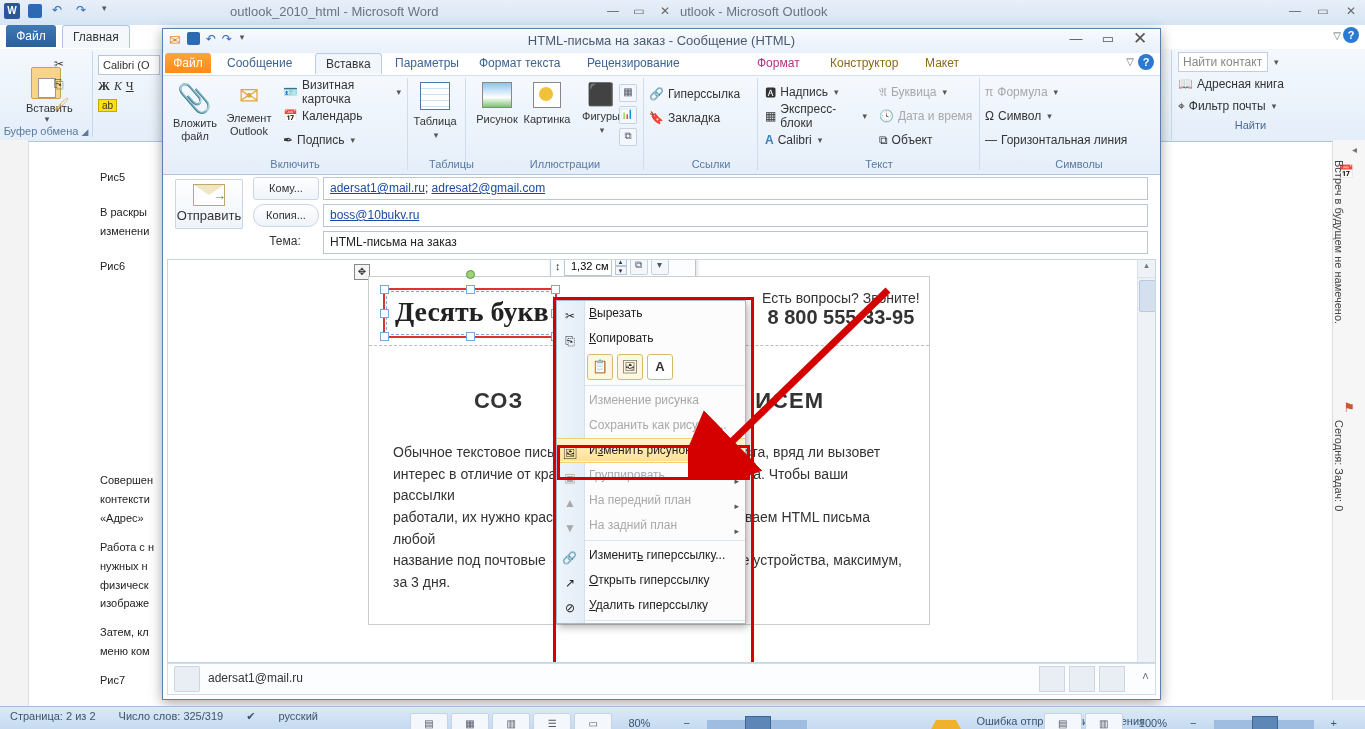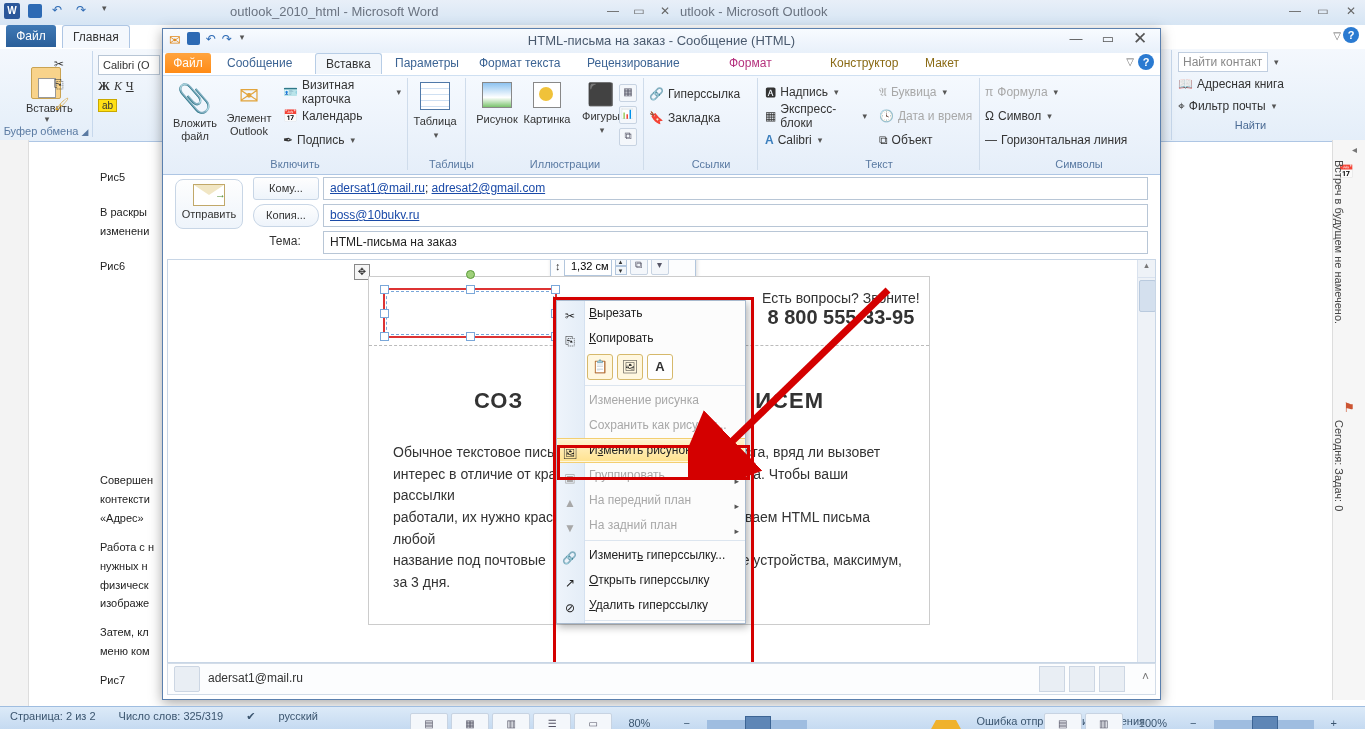--- a/index.html
+++ b/index.html
@@ -89,21 +89,21 @@
   .rgroup { position:absolute; top:2px; height:92px; border-right:1px solid #cfdceb; }
   .rgroup .glabel { position:absolute; bottom:0; left:0; right:0; text-align:center; font-size:11px; color:#5a7aa2;margin-left:20px; }
   .big-btn { text-align:center; width:52px; }
   .big-btn .lbl { font-size:11px; line-height:1.15; margin-top:2px; }
   .small-row { display:flex; align-items:center; height:20px; gap:4px; font-size:12px; color:#333; padding:2px 4px;}
   .disabled { color:#a8a8a8 !important; }
   .dd { font-size:9px; color:#555; margin-left:2px;}
 
   
   .fields { position:absolute; left:4px; top:148px; width:987px; }
-  .send-btn { position:absolute; left:8px; top:2px; width:66px; height:48px; border:1px solid #c8d6e6; background:linear-gradient(#fefefe,#eef4fb); text-align:center; font-size:11px; color:#333; border-radius:8px;}
+  .send-btn { position:absolute; left:8px; top:2px; width:66px; height:48px; border:1px solid #c8d6e6; background:linear-gradient(#fefefe,#eef4fb); text-align:center; font-size:13px; color:#333; border-radius:1px;}
   .send-btn .env { display:block; margin:4px auto 2px; width:30px; height:20px; background:#fff; border:1px solid #c1a869; position:relative;}
   .send-btn .env::before { content:""; position:absolute; left:0; top:0; width:0; height:0; border-left:15px solid transparent; border-right:15px solid transparent; border-top:10px solid #f1e6c4;}
   .send-btn .env::after { content:"→"; position:absolute; right:-2px; top:3px; color:#4a8a2d; font-weight:bold;}
   .fld-btn { position:absolute; left:86px; width:64px; height:21px; border:1px solid #c8d6e6; background:linear-gradient(#fefefe,#eef4fb); text-align:center; line-height:21px; font-size:11px; border-radius:3px;}
   .fld-input { position:absolute; left:156px; right:6px; height:21px; border:1px solid #b8c6d6; background:#fff; padding:0 6px; font-size:12px; line-height:21px; color:#222;}
   .fld-input a { color:#1a4aa8; text-decoration:underline;}
   .fld-label { position:absolute; left:86px; width:64px; height:21px; line-height:21px; font-size:12px; text-align:center; color:#333;}
 
   
   .msg-body { position:absolute; left:4px; top:230px; right:4px; bottom:36px; border:1px solid #c8d6e6; background:#fff; overflow:hidden;}
@@ -291,21 +291,21 @@
     </div>
   </div>
 
   <div class="msg-tabrow">
     <div class="msg-file">Файл</div>
     <div class="msg-tab" style="left:54px;">Сообщение</div>
     <div class="msg-tab active" style="left:152px;">Вставка</div>
     <div class="msg-tab" style="left:222px;">Параметры</div>
     <div class="msg-tab" style="left:306px;">Формат текста</div>
     <div class="msg-tab" style="left:414px;">Рецензирование</div>
-    <div class="sub-tab" style="left:554px;color:#b5327e;">Формат</div>
+    <div class="sub-tab" style="left:582px;color:#b5327e;">Формат</div>
     <div class="sub-tab" style="left:655px;color:#8a6a14;">Конструктор</div>
     <div class="sub-tab" style="left:750px;color:#8a6a14;">Макет</div>
     <span style="position:absolute;right:26px;top:3px;font-size:10px;color:#666;">▽</span>
     <span style="position:absolute;right:6px;top:1px;width:16px;height:16px;border-radius:50%;background:#2a7ad1;color:#fff;text-align:center;line-height:16px;font-size:11px;font-weight:bold;">?</span>
   </div>
 
   <div class="msg-ribbon">
 
     <div class="rgroup" style="left:0;width:244px;">
       <div style="position:absolute;left:6px;top:4px;" class="big-btn">
@@ -490,20 +490,21 @@
         <span>Обычное текстовое пись</span><span style="display:inline-block;width:190px;"></span><span>ста, вряд ли вызовет</span><br>
         <span>интерес в отличие от кра</span><span style="display:inline-block;width:180px;"></span><span>ьма. Чтобы ваши рассылки</span><br>
         <span>работали, их нужно крас</span><span style="display:inline-block;width:182px;"></span><span>ываем HTML письма любой</span><br>
         <span>название под почтовые</span><span style="display:inline-block;width:178px;"></span><span>ные устройства, максимум,</span><br>
         <span>за 3 дня.</span>
       </div>
       <div style="height:30px;"></div>
     </div>
 
     <div class="sel-box">
+      <div class="logo-text">Десять букв</div>
       <div class="sel-handle" style="left:-5px;top:-5px;"></div>
       <div class="sel-handle" style="right:-5px;top:-5px;"></div>
       <div class="sel-handle" style="left:-5px;bottom:-5px;"></div>
       <div class="sel-handle" style="right:-5px;bottom:-5px;"></div>
       <div class="sel-handle" style="left:50%;top:-5px;margin-left:-4px;"></div>
       <div class="sel-handle" style="left:50%;bottom:-5px;margin-left:-4px;"></div>
       <div class="sel-handle" style="left:-5px;top:50%;margin-top:-4px;"></div>
       <div class="sel-handle" style="right:-5px;top:50%;margin-top:-4px;"></div>
       <div class="sel-handle rot" style="left:50%;top:-20px;margin-left:-4px;"></div>
     </div>

